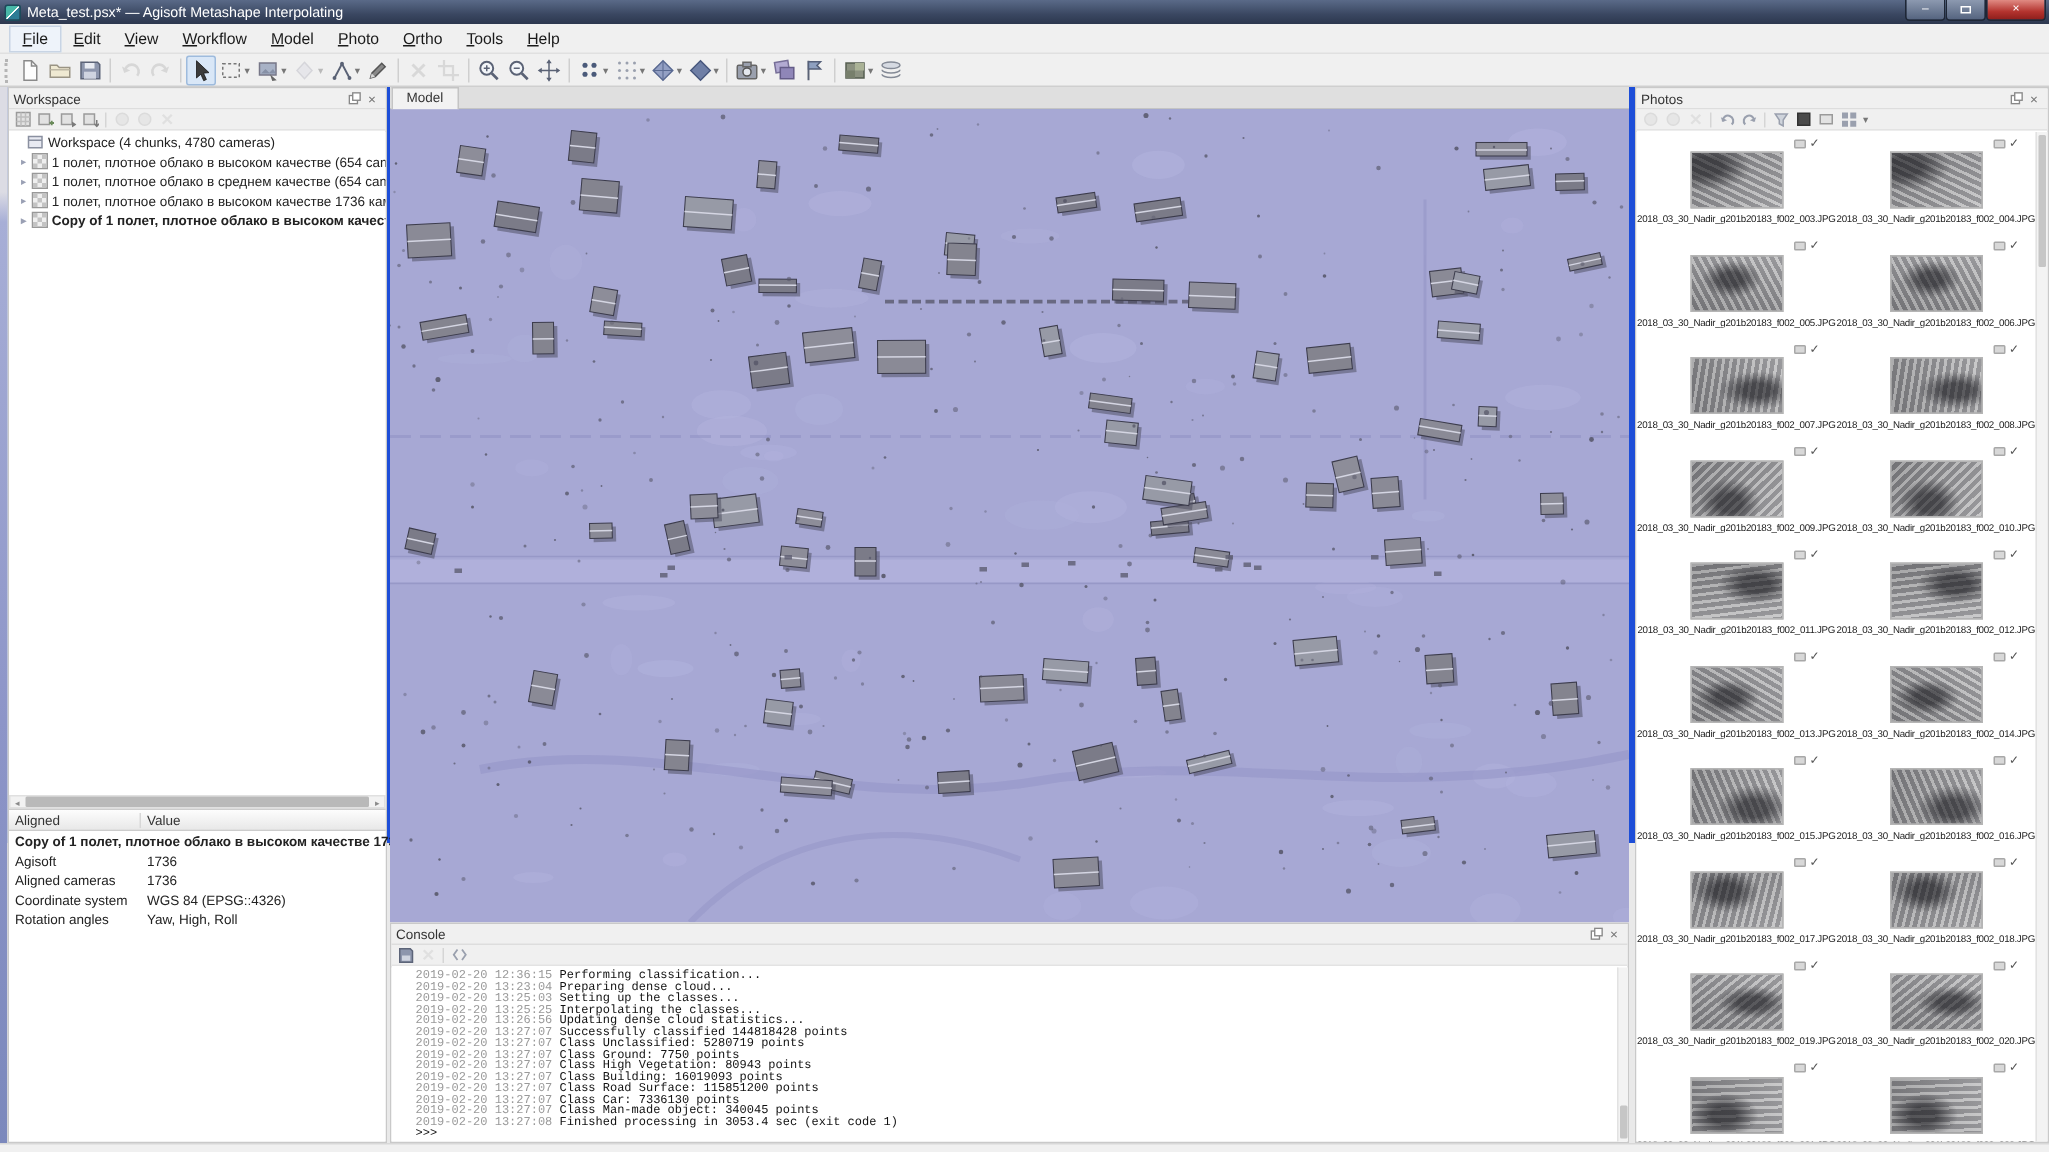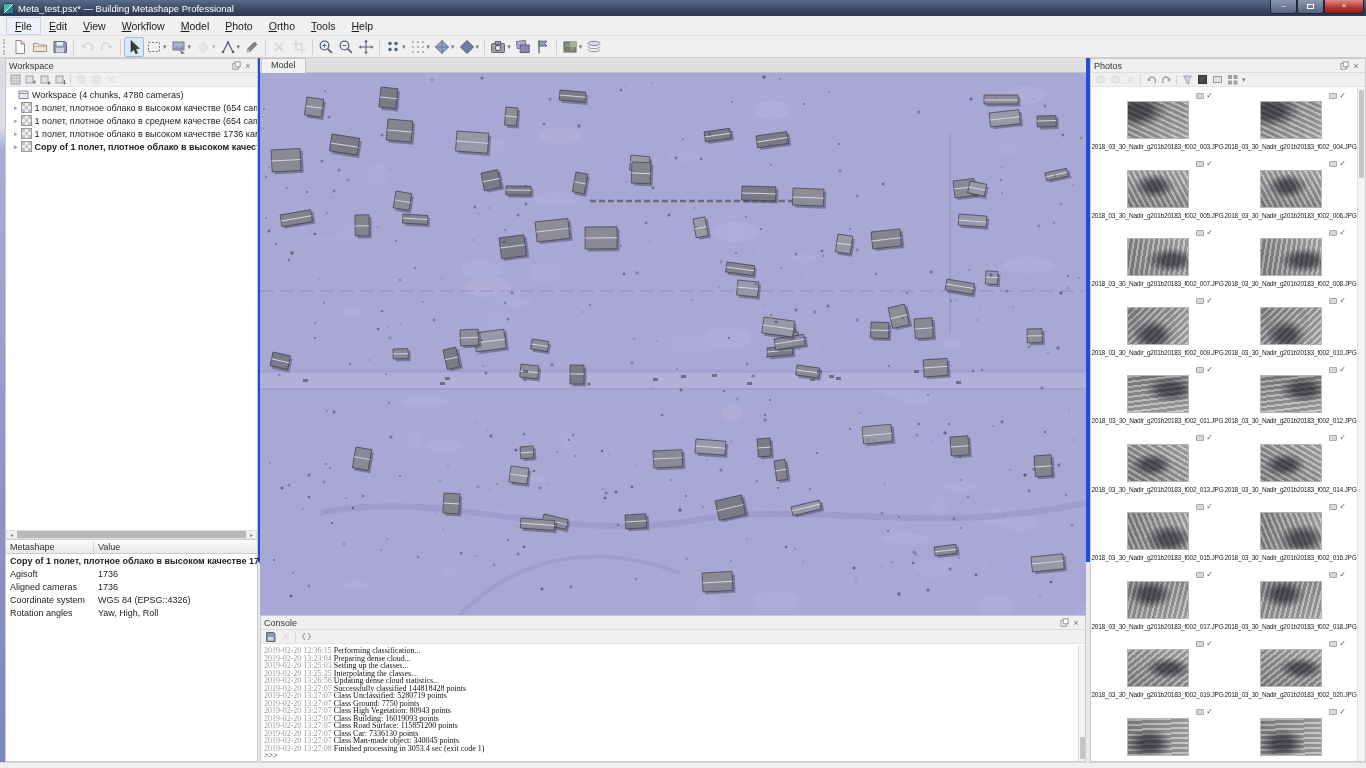--- a/index.html
+++ b/index.html
@@ -73,21 +73,21 @@
   
   .tabbar{position:absolute;left:260px;top:0;width:826px;height:15px;background:#dfdfdf;border-bottom:1px solid #c4c4c4}
   .tab{display:inline-block;height:15px;background:#f2f2f2;border:1px solid #c4c4c4;border-bottom:none;
     padding:1px 9px 0;font-size:9px;color:#333;margin-left:1px}
   .canvas{position:absolute;left:260px;top:15px;width:826px;height:542px;background:#a7a8d4;overflow:hidden}
   .canvas svg{display:block;width:826px;height:542px}
 
   
   #console{left:260px;top:557px;width:826px;height:147px}
   .clog{position:absolute;left:0;top:29px;right:0;bottom:0;background:#fff;overflow:hidden;
-    font-family:Liberation Serif, serif;font-size:8px;padding:2px 0 0 3px}
+    font-family:Liberation Mono, monospace;font-size:8px;padding:2px 0 0 16px}
   .cline{height:7.5px;line-height:7.5px;white-space:nowrap}
   .cline .t{color:#9a9a9a}
   .cline .m{color:#111}
   .vscroll{position:absolute;right:0;width:7px;background:#f3f3f3;border-left:1px solid #e2e2e2}
   .vthumb{position:absolute;left:1px;width:5px;background:#c6c6c6;border-radius:1px}
 
   
   #photos{left:1090px;top:0;width:276px;height:704px}
   .pgrid{position:absolute;left:0;top:29px;right:8px;bottom:0;background:#fff;overflow:hidden;
     display:grid;grid-template-columns:1fr 1fr;grid-auto-rows:68.5px;padding-top:2px}
@@ -101,21 +101,21 @@
   .pscroll .vthumb{top:2px;height:88px}
 
   
   .statusbar{position:absolute;left:0;top:762px;width:1366px;height:6px;background:#f0f0f0;border-top:1px solid #d8d8d8}
 </style>
 </head>
 <body>
 
 <div class="titlebar">
   <span class="appicon"></span>
-  <span>Meta_test.psx* — Building Metashape Professional</span>
+  <span>Meta_test.psx* — Agisoft Metashape Interpolating</span>
   <div class="winbtns">
     <span class="winbtn">–</span>
     <span class="winbtn"><span class="maxglyph"></span></span>
     <span class="winbtn close">×</span>
   </div>
 </div>
 
 <div class="menubar" id="menubar">
     <span class="menuitem"><u>F</u>ile</span>
     <span class="menuitem"><u>E</u>dit</span>
@@ -432,21 +432,21 @@
           </svg>
           <span>Copy of 1 полет, плотное облако в высоком качестве 1736 камер (1736 cam</span>
         </div>
       </div>
     <div class="hscroll">
       <span class="harrow">◂</span>
       <span class="hthumb"></span>
       <span class="harrow">▸</span>
     </div>
     <div class="prophead">
-      <span class="c1">Metashape</span>
+      <span class="c1">Aligned</span>
       <span class="c2">Value</span>
     </div>
     <div class="propbody" id="prop-body">
         <div class="prow group">Copy of 1 полет, плотное облако в высоком качестве 1736 камер</div>
         <div class="prow">
           <span class="k">Agisoft</span>
           <span class="v">1736</span>
         </div>
         <div class="prow">
           <span class="k">Aligned cameras</span>

